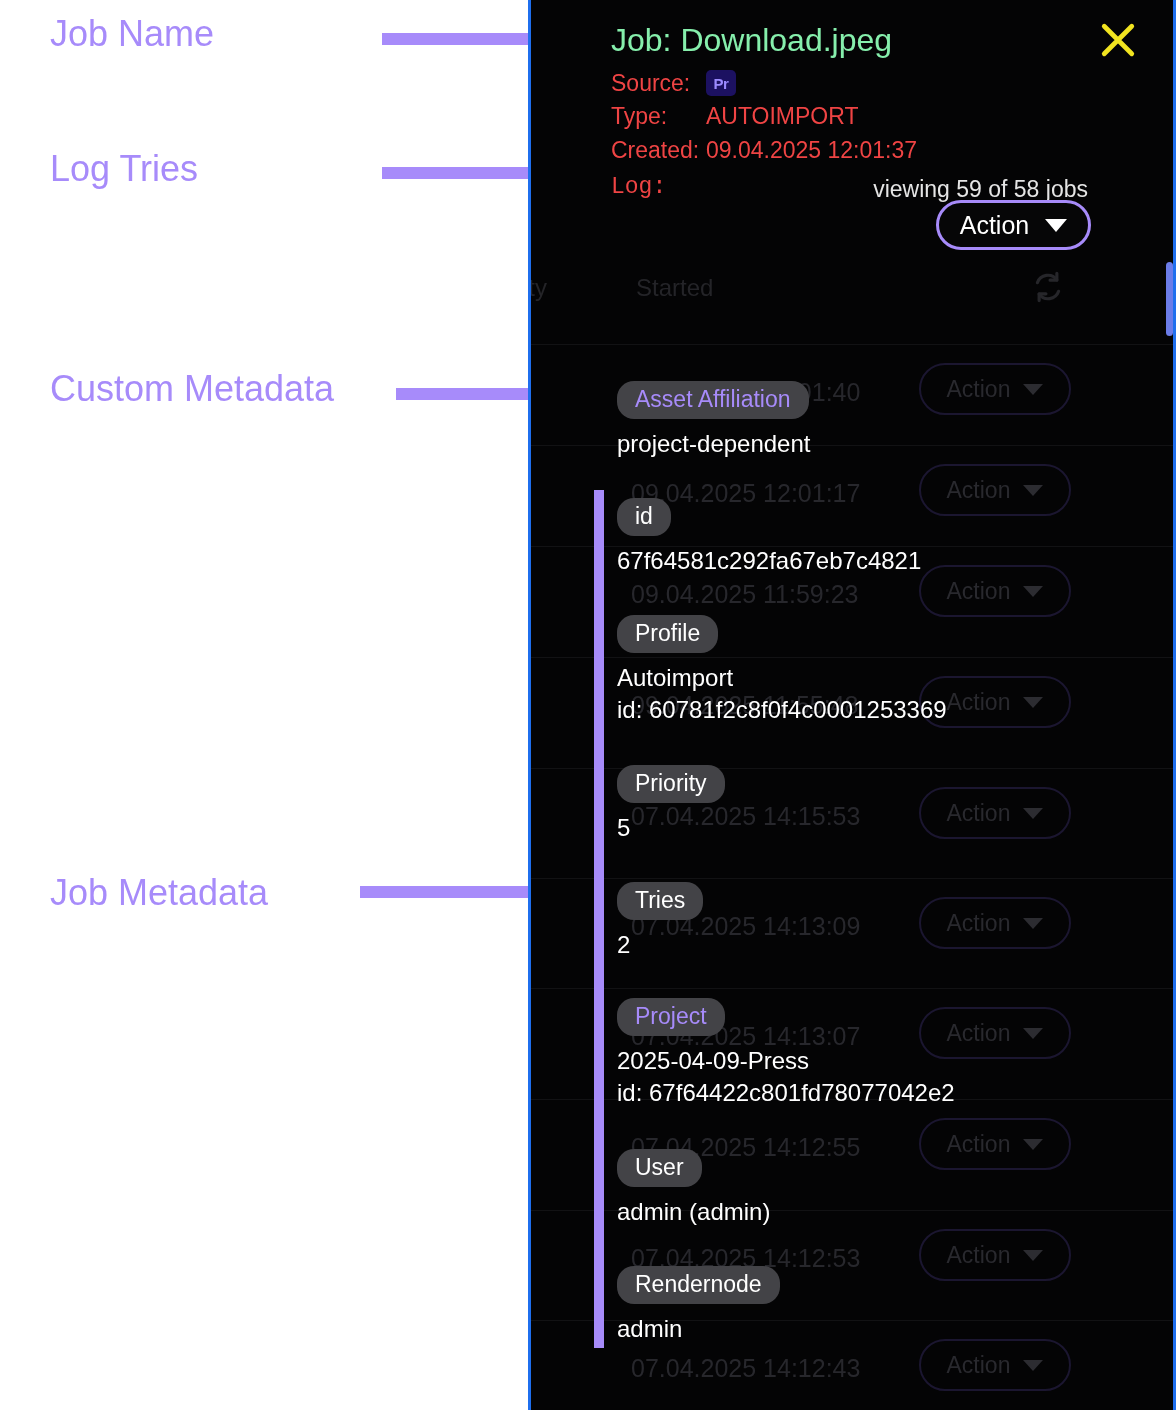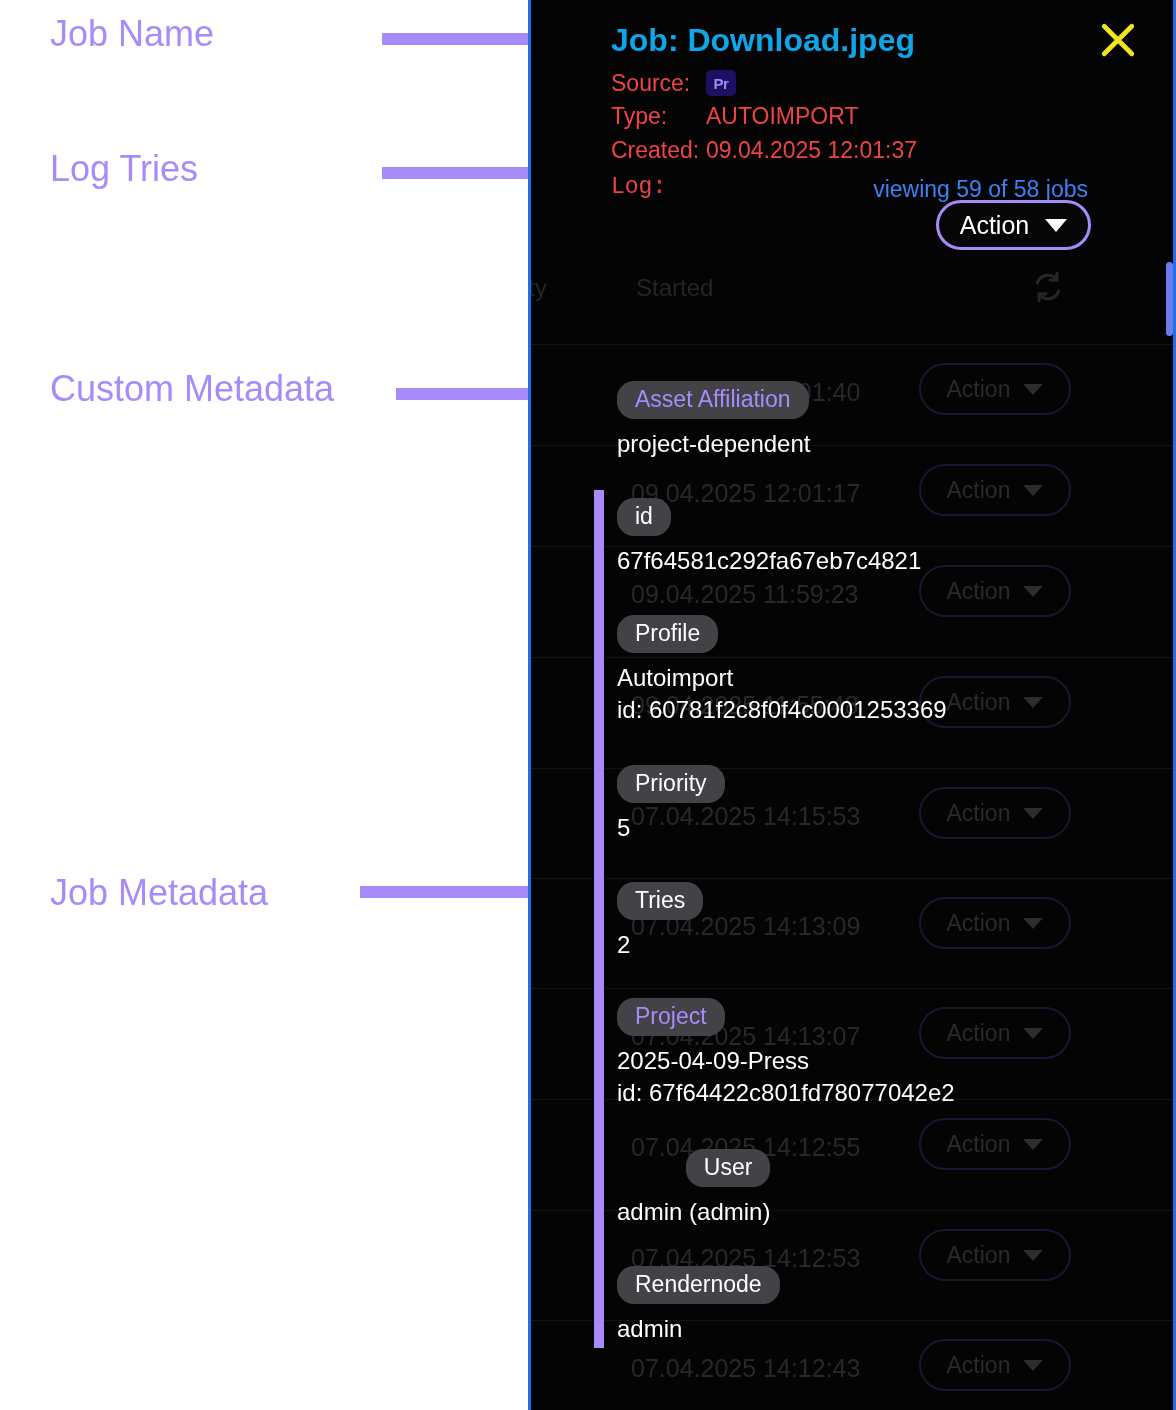--- a/index.html
+++ b/index.html
@@ -65,21 +65,21 @@
 
   
   #bg-table {
     position: absolute;
     left: 0; top: 0; right: 0; bottom: 0;
   }
   .bg-meta {
     position: absolute;
     right: 85px;
     top: 176px;
-    color: #3b82f6;
+    color: #e5e5e5;
     font-size: 23px;
     white-space: nowrap;
   }
   .bg-col-header {
     position: absolute;
     top: 274px;
     color: #242428;
     font-size: 24px;
     white-space: nowrap;
   }
@@ -147,23 +147,23 @@
     position: absolute;
     left: 0; top: 0;
     width: 100%;
     padding: 0;
   }
 
   #panel-title {
     position: absolute;
     left: 80px;
     top: 22px;
-    color: #0ea5e9;
+    color: #86efac;
     font-size: 32px;
-    font-weight: bold;
+    font-weight: normal;
     white-space: nowrap;
   }
 
   #close-button {
     position: absolute;
     left: 565px;
     top: 18px;
     width: 44px;
     height: 44px;
     cursor: pointer;
@@ -438,21 +438,21 @@
       <span class="chip">Tries</span>
       <div class="meta-val">2</div>
     </div>
 
     <div class="meta-group" style="top:998px;">
       <span class="chip link">Project</span>
       <div class="meta-val">2025-04-09-Press</div>
       <div class="meta-val" style="margin-top:0;">id: 67f64422c801fd78077042e2</div>
     </div>
 
-    <div class="meta-group" style="top:1149px;text-align:right;">
+    <div class="meta-group" style="top:1149px;">
       <span class="chip">User</span>
       <div class="meta-val">admin (admin)</div>
     </div>
 
     <div class="meta-group" style="top:1266px;">
       <span class="chip">Rendernode</span>
       <div class="meta-val">admin</div>
     </div>
 
   </div>

